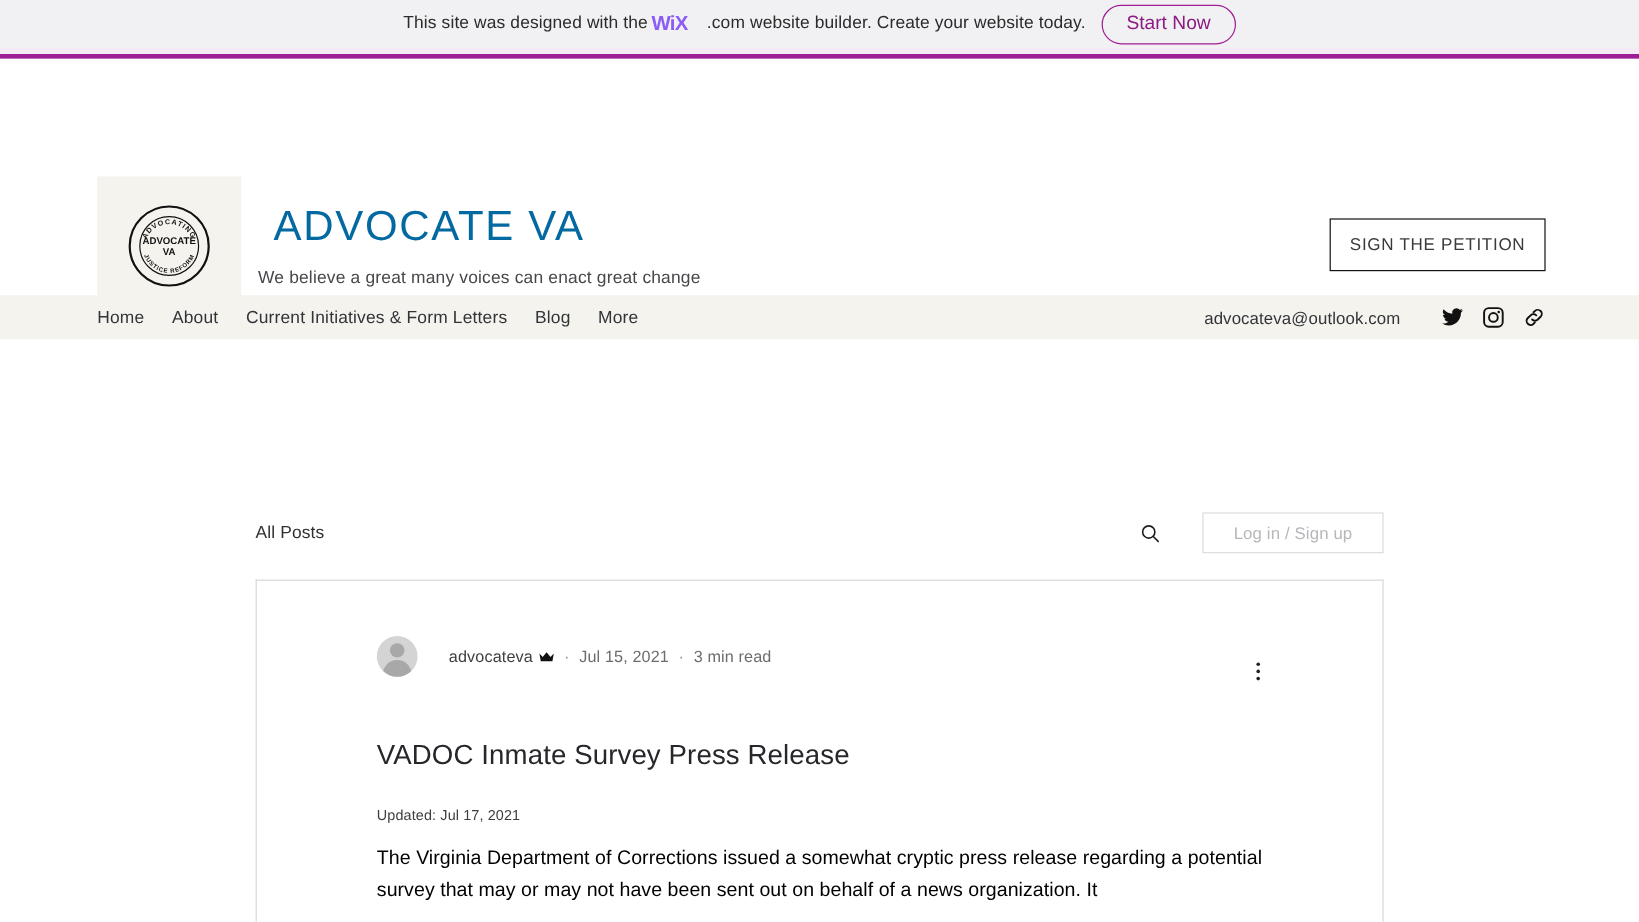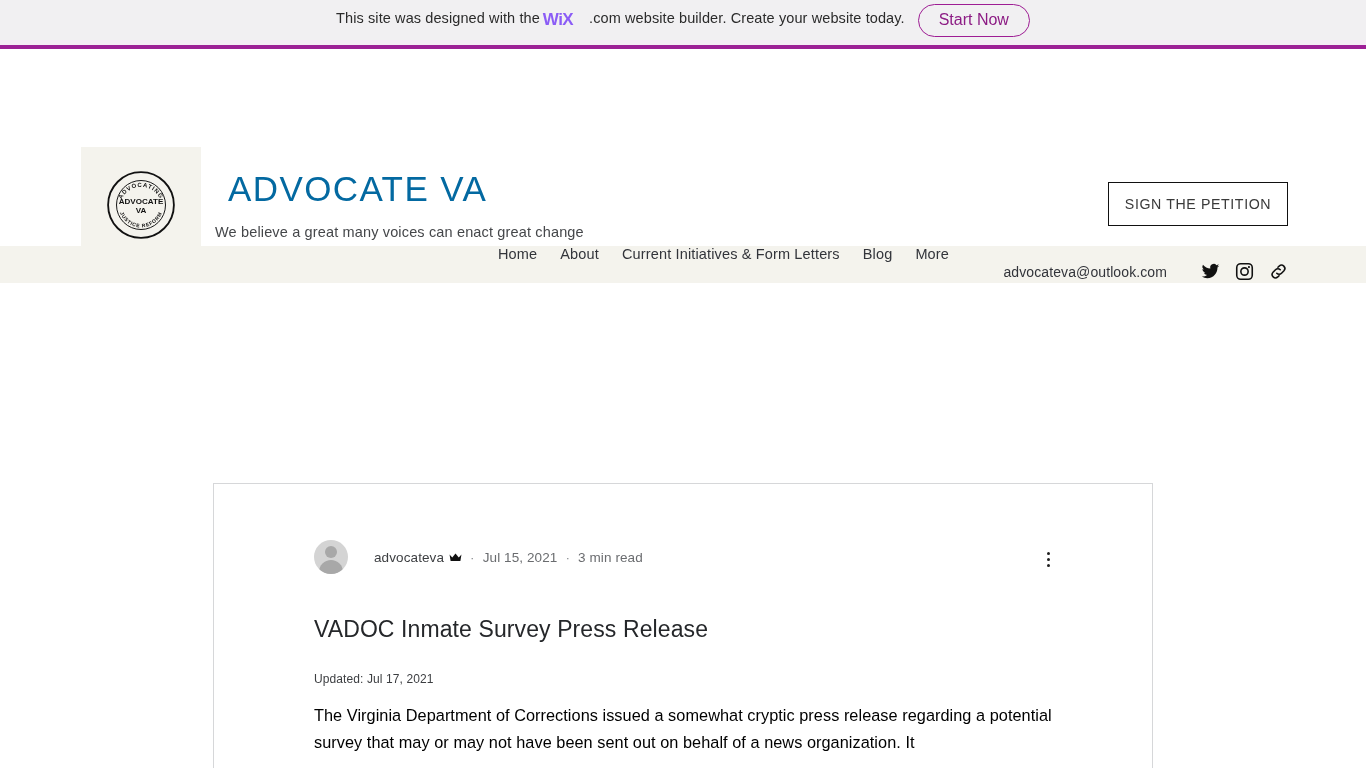--- a/index.html
+++ b/index.html
@@ -107,21 +107,20 @@
   }
 
   
   .nav-bar {
     position: relative;
     width: 1366px;
     height: 37px;
     background: #f4f3ed;
     display: flex;
     align-items: center;
-    flex-direction: column;
   }
   .nav-links {
     display: flex;
     align-items: center;
     gap: 23px;
     margin-left: 81px;
   }
   .nav-link {
     font-size: 14.5px;
     color: #32343a;
@@ -195,21 +194,21 @@
     width: 940px;
     height: 290px;
     background: #ffffff;
     border: 1px solid #d6d7d9;
     border-bottom: none;
     overflow: hidden;
   }
   .post-meta-row {
     position: absolute;
     left: 100px;
-    top: 56px;
+    top: 46px;
     display: flex;
     align-items: center;
   }
   .avatar {
     width: 34px;
     height: 34px;
     border-radius: 50%;
     background: #d4d4d4;
     overflow: hidden;
     position: relative;
@@ -353,20 +352,30 @@
 
     <svg class="soc-icon" viewBox="0 0 24 24">
       <path fill="none" stroke="#111" stroke-width="2" stroke-linecap="round" d="M9.8 14.2a4.2 4.2 0 0 0 6 0l3.1-3.1a4.25 4.25 0 0 0-6-6L11.3 6.6"></path>
       <path fill="none" stroke="#111" stroke-width="2" stroke-linecap="round" d="M14.2 9.8a4.2 4.2 0 0 0-6 0l-3.1 3.1a4.25 4.25 0 0 0 6 6l1.6-1.6"></path>
     </svg>
   </div>
 </nav>
 
 <main class="blog-wrap">
 
+  <div class="blog-toolbar">
+    <span class="all-posts">All Posts</span>
+    <div class="toolbar-right">
+      <svg class="search-icon" viewBox="0 0 24 24">
+        <circle cx="10.3" cy="10.3" r="7.2" fill="none" stroke="#1d1d1d" stroke-width="1.9"></circle>
+        <line x1="15.6" y1="15.6" x2="21.4" y2="21.4" stroke="#1d1d1d" stroke-width="1.9" stroke-linecap="round"></line>
+      </svg>
+      <button class="login-btn">Log in / Sign up</button>
+    </div>
+  </div>
 
   <article class="post-card">
 
     <div class="post-meta-row">
       <div class="avatar">
         <span class="head"></span>
         <span class="body"></span>
       </div>
       <div class="meta-text">
         <span class="author-name">advocateva</span>

